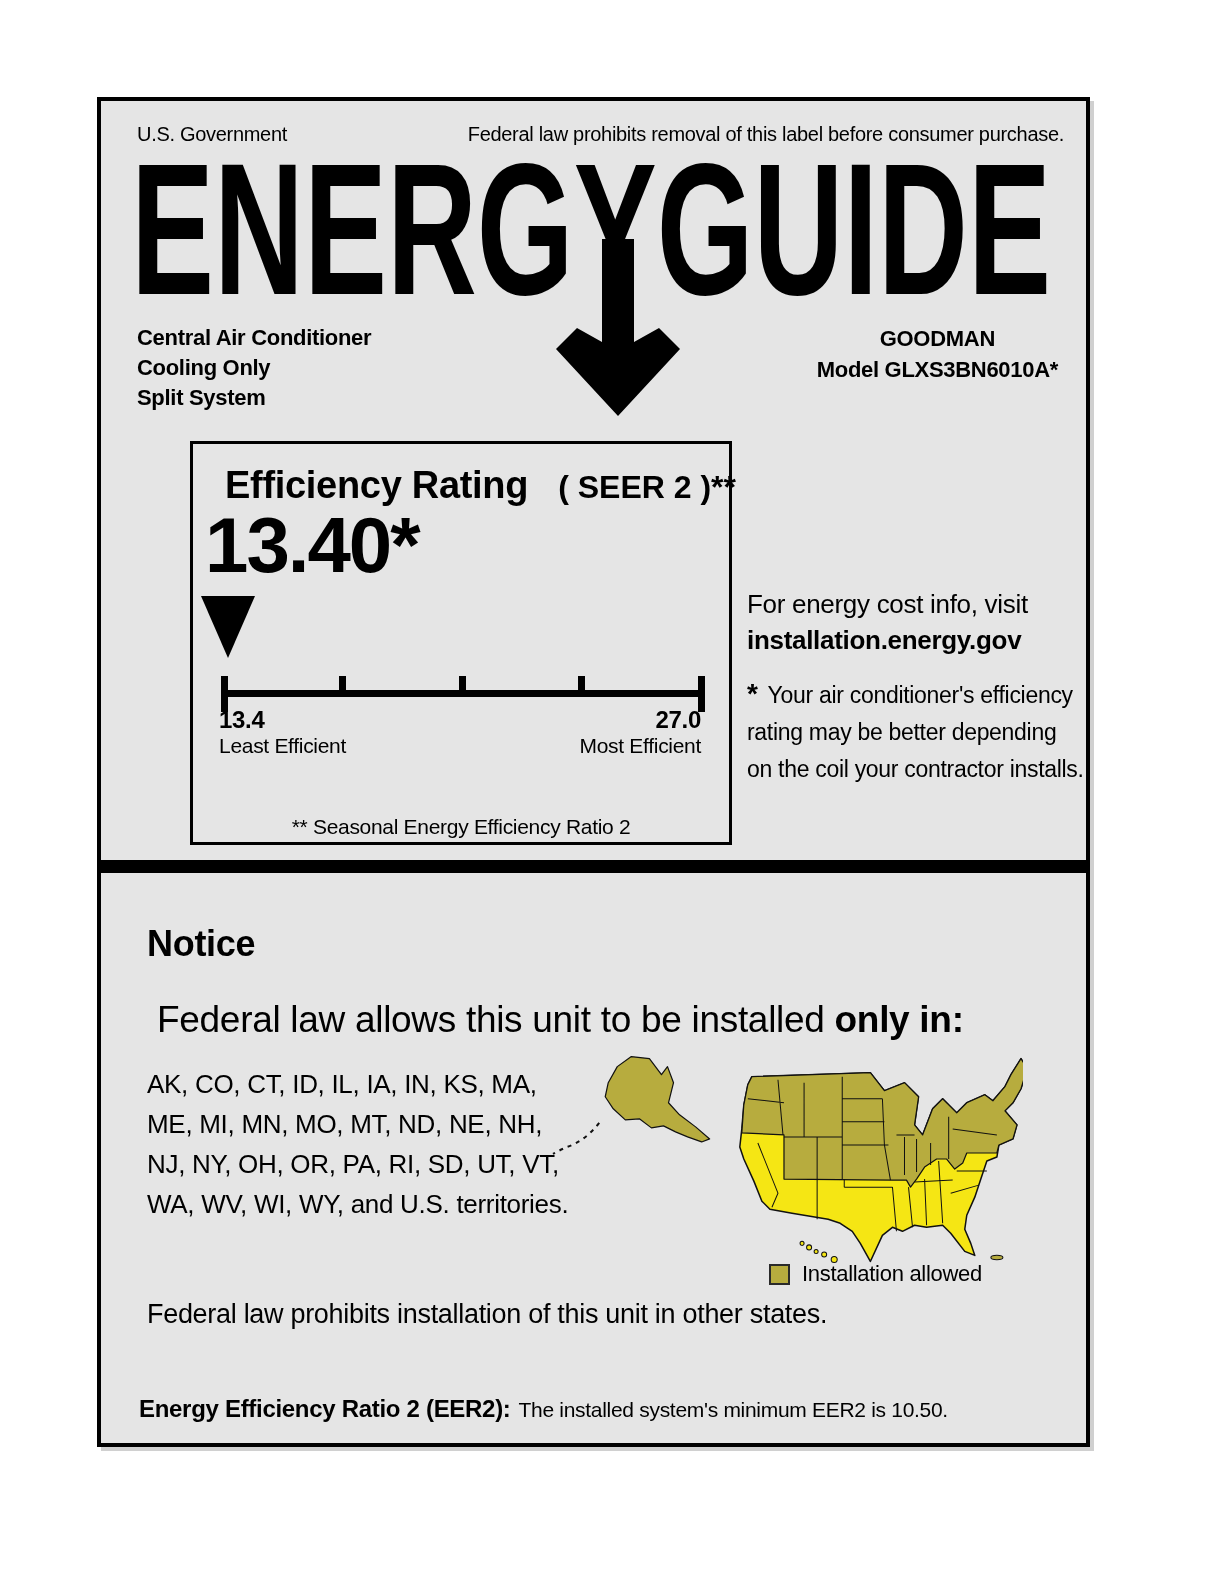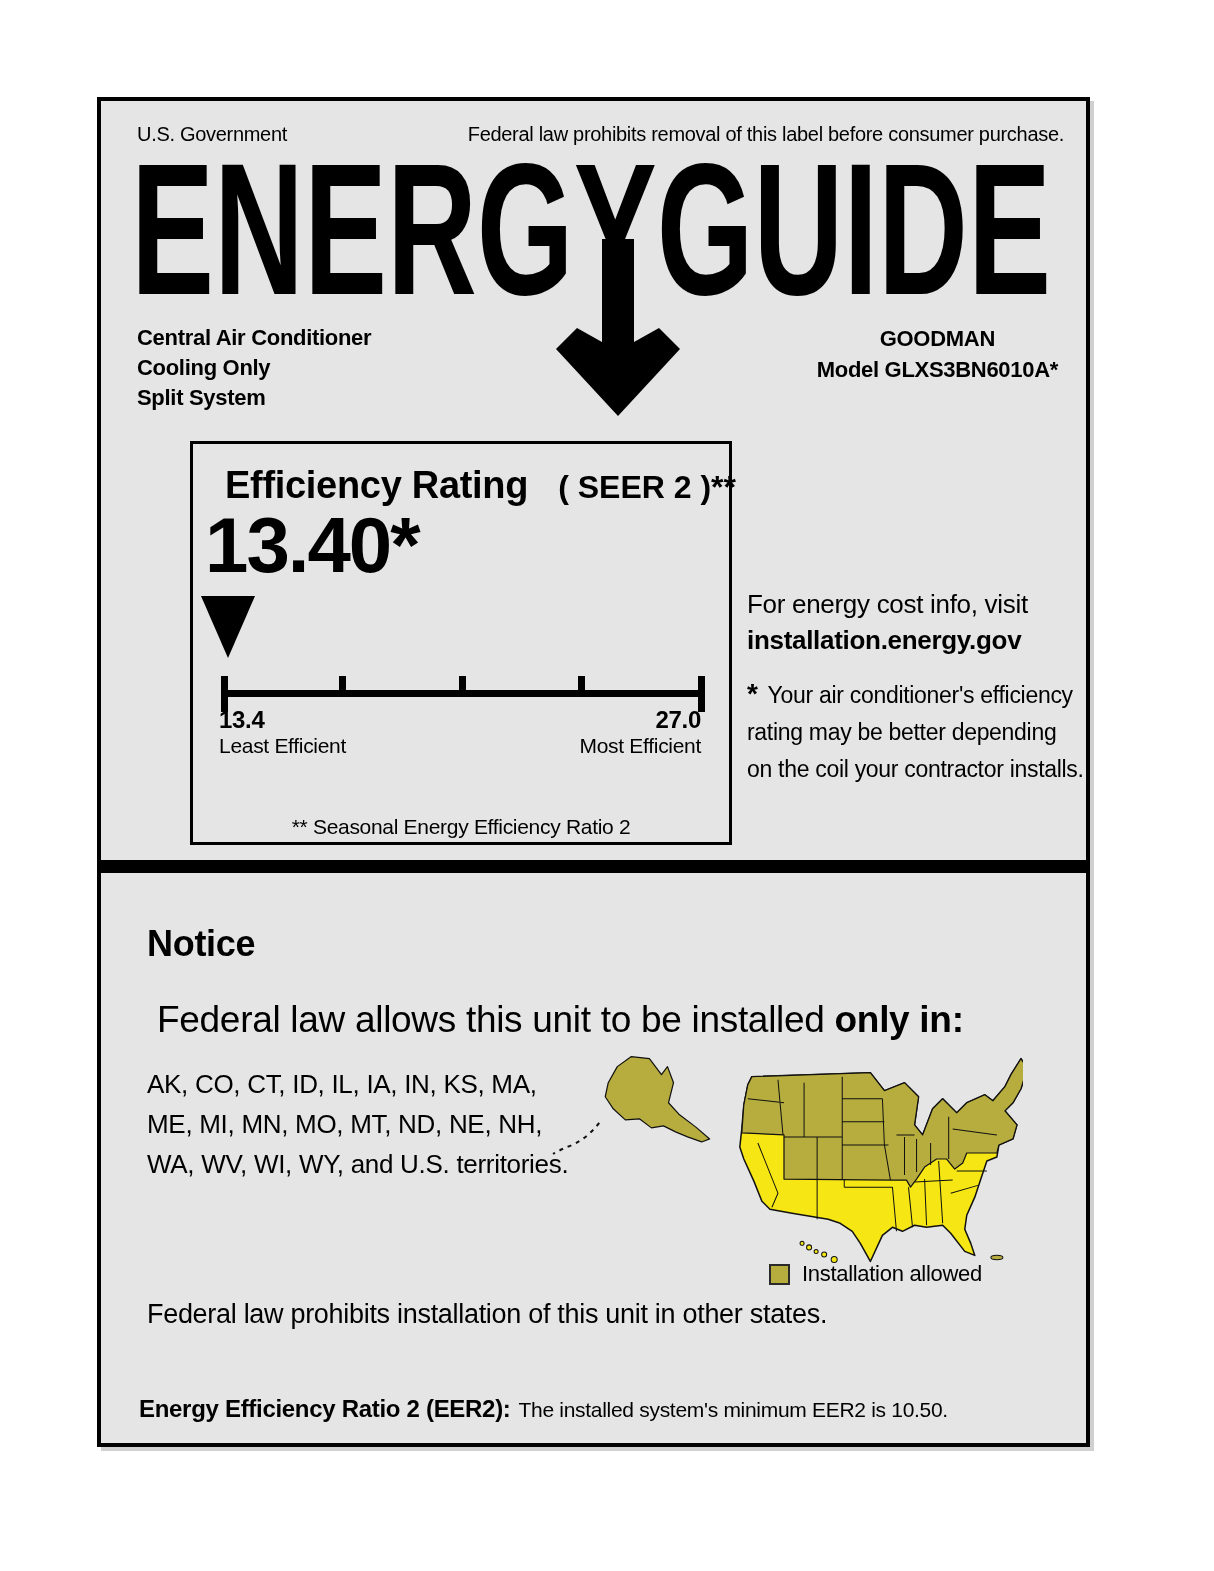--- a/index.html
+++ b/index.html
@@ -125,20 +125,21 @@
 
   <div class="divider"></div>
 
   <div class="t notice-h">Notice</div>
   <div class="t notice-intro">
     <span>Federal law allows this unit to be installed </span><span class="b">only in:</span>
   </div>
   <div class="t states">
     <span>AK, CO, CT, ID, IL, IA, IN, KS, MA,</span>
     <span>ME, MI, MN, MO, MT, ND, NE, NH,</span>
+    <span>NJ, NY, OH, OR, PA, RI, SD, UT, VT,</span>
     <span>WA, WV, WI, WY, and U.S. territories.</span>
   </div>
 
   <div class="map-wrap">
     <svg viewBox="0 0 470 218" aria-hidden="true">
 
       <path fill="#F5E614" stroke="#111" stroke-width="1.5" stroke-linejoin="round" d="M200,30 L318,26 L332,44 L352,36 L366,50 L362,78 L370,88 L380,62 L390,52 L404,66 L414,56 L432,48 L440,54 L452,40 L458,28 L468,12 L474,22 L468,42 L460,56 L452,64 L464,78 L460,92 L446,98 L444,110 L434,114 L428,132 L422,150 L414,168 L412,182 L418,196 L422,208 L412,204 L398,186 L390,178 L374,180 L362,178 L350,184 L340,180 L330,188 L318,214 L308,196 L300,184 L288,176 L276,172 L240,166 L218,162 L210,154 L202,134 L192,112 L188,100 L190,82 L192,58 L196,38 Z"></path>
 
       <path fill="#B7AC3E" stroke="#111" stroke-width="1.2" stroke-linejoin="round" d="M196,38 L200,30 L318,26 L332,44 L352,36 L366,50 L362,78 L370,88 L380,62 L390,52 L404,66 L414,56 L432,48 L440,54 L452,40 L458,28 L468,12 L474,22 L468,42 L460,56 L452,64 L464,78 L460,92 L446,98 L444,106 L436,106 L414,106 L410,116 L402,122 L394,112 L384,112 L372,120 L364,132 L358,140 L354,133 L340,133 L232,132 L232,88 L190,86 L192,58 Z"></path>
 

